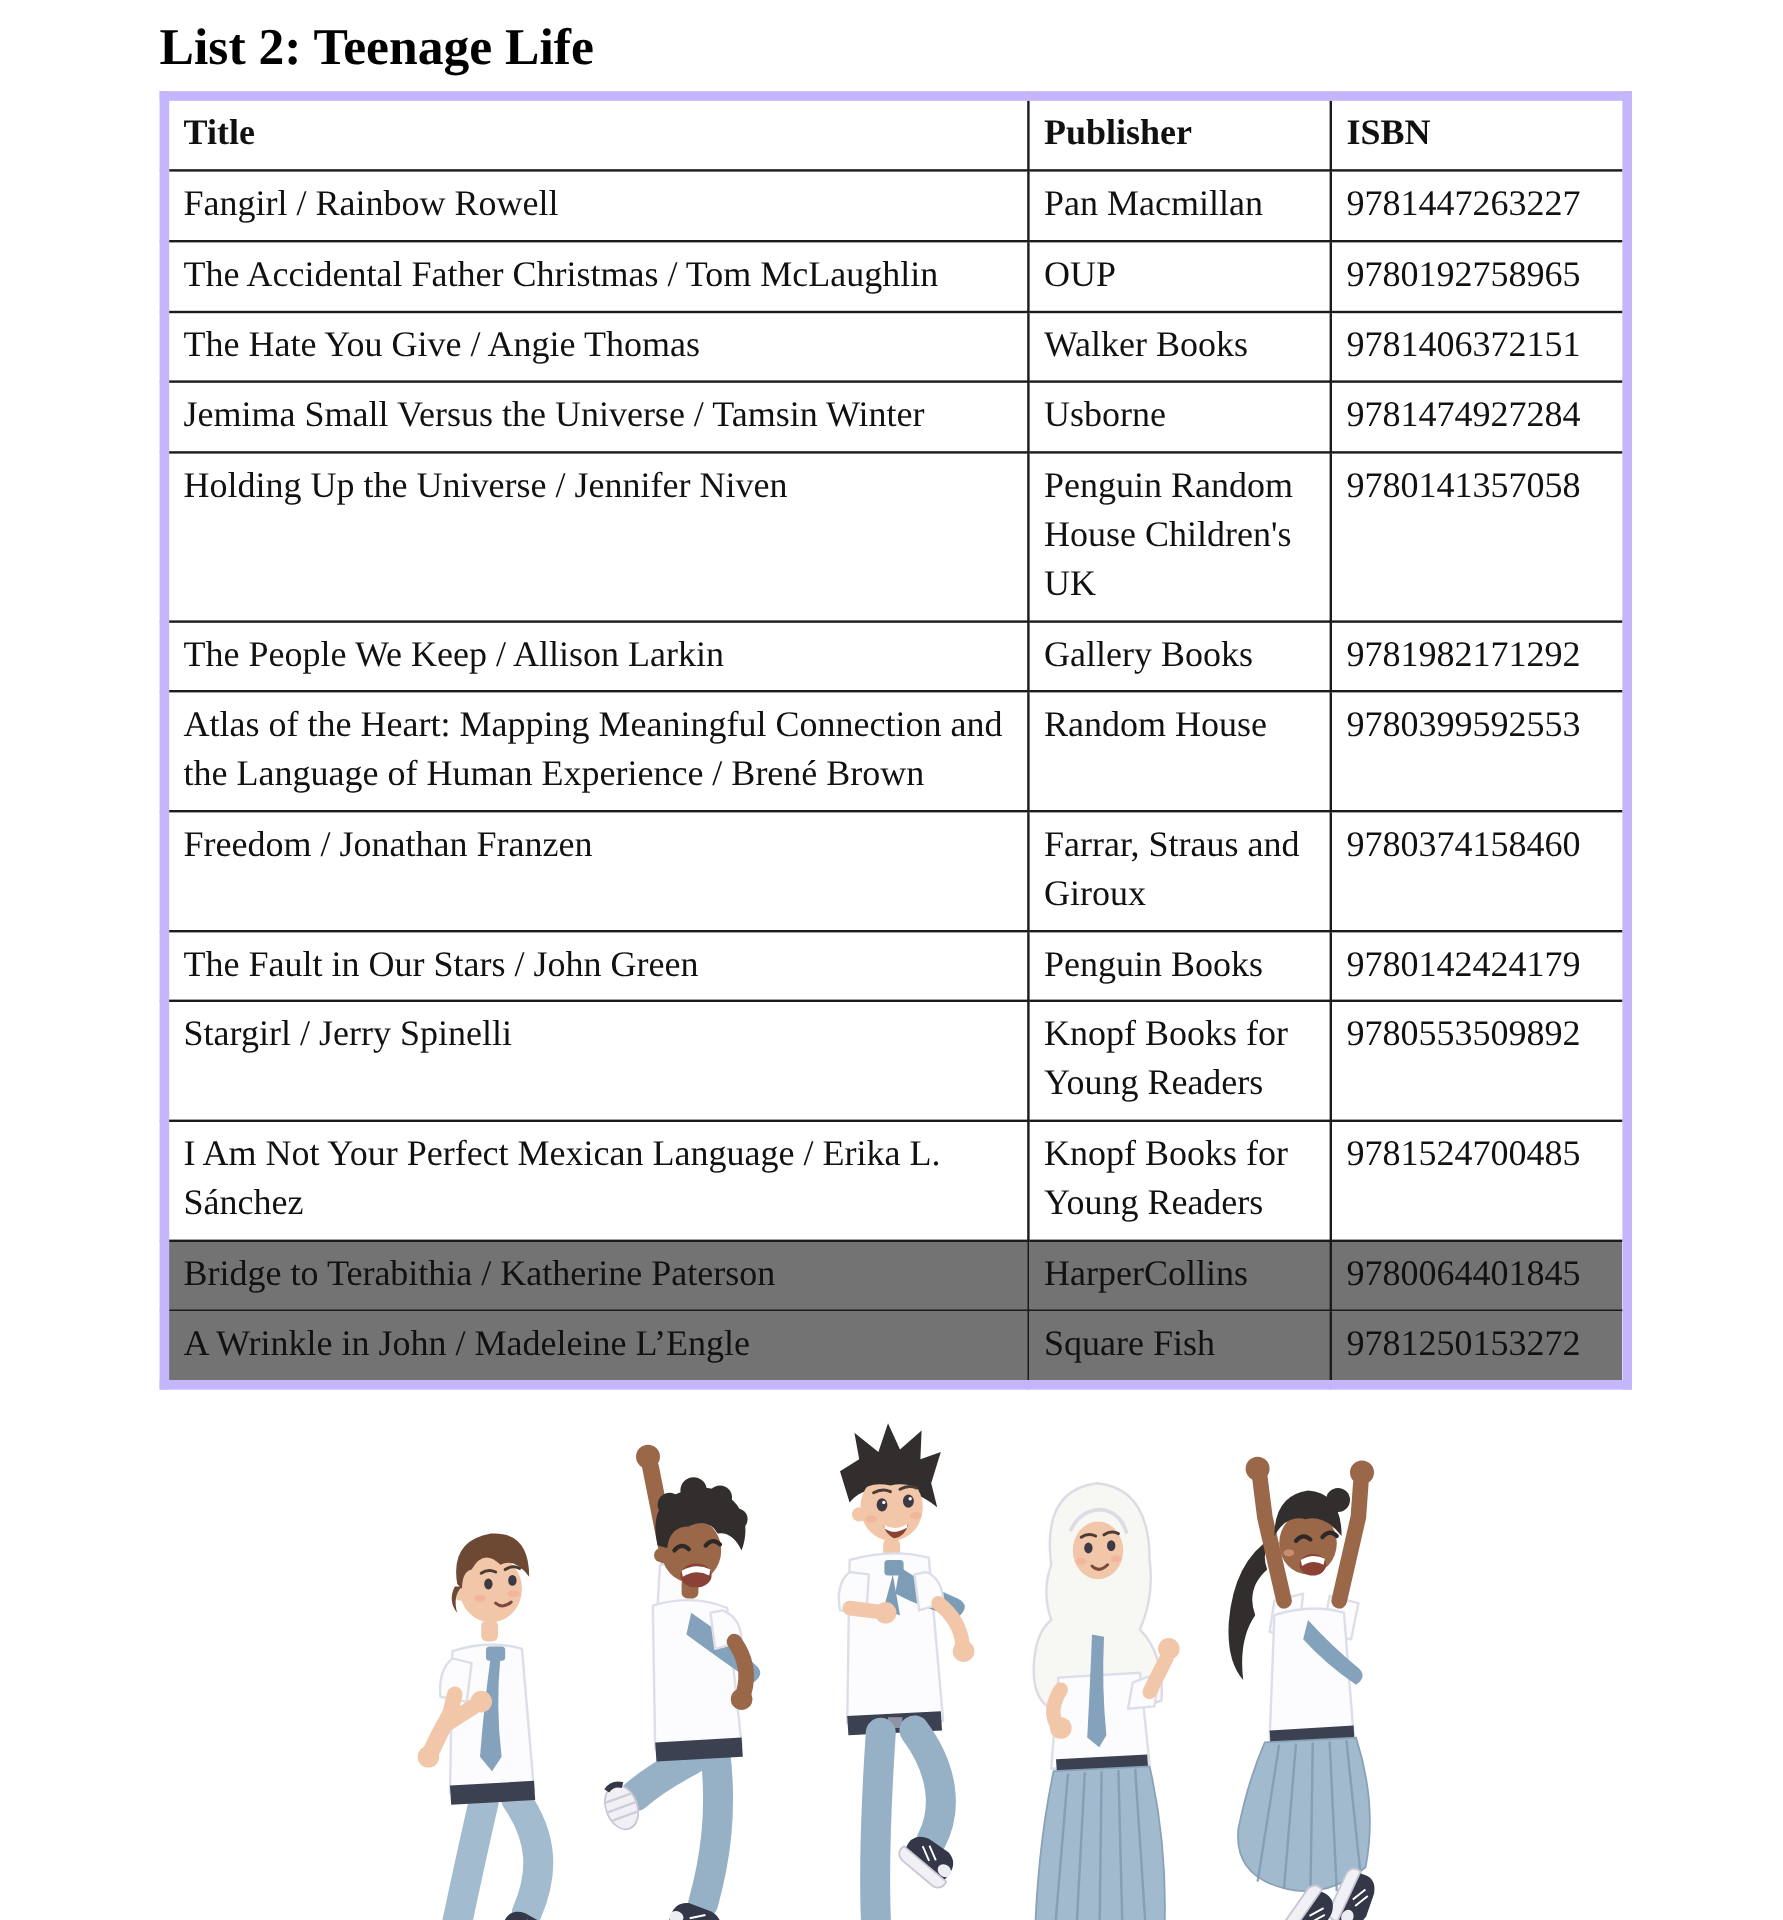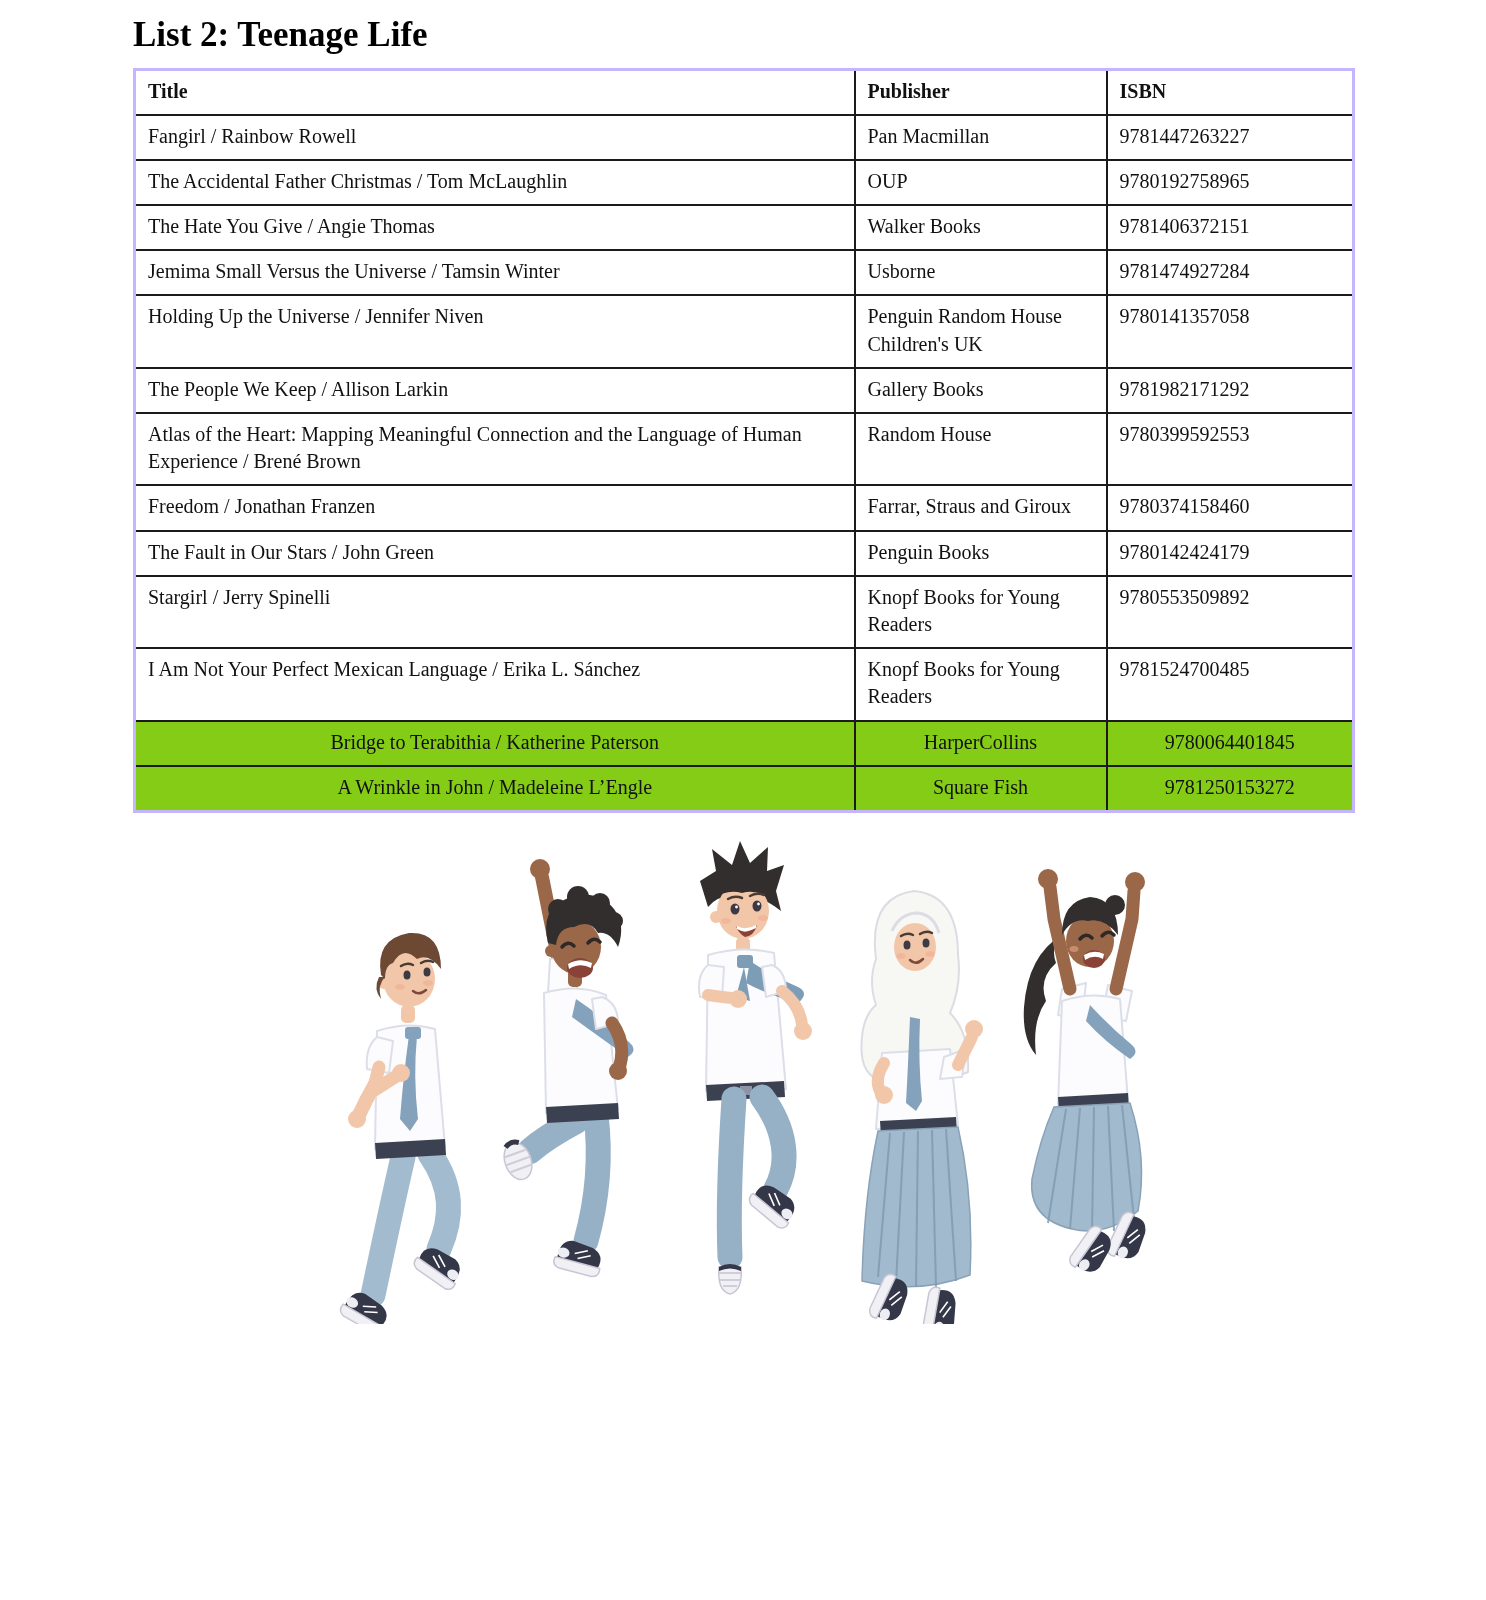--- a/index.html
+++ b/index.html
@@ -10,47 +10,47 @@
     font-family: "Liberation Serif", serif;
     color: #111111;
   }
   .page {
     width: 1486px;
     min-height: 1600px;
     padding: 16px 0 0 133px;
     position: relative;
   }
   h1.doc-title {
-    font-size: 35px;
+    font-size: 43px;
     font-weight: bold;
     margin: 0 0 13px 0;
     line-height: 1.1;
     color: #000;
   }
   table.book-table {
     border-collapse: collapse;
     table-layout: fixed;
     width: 1219px;
-    border: 3px solid #c4b5fd;
-    font-size: 20px;
+    border: 8px solid #c4b5fd;
+    font-size: 30px;
     line-height: 1.36;
   }
   table.book-table col.c-title { width: 720px; }
   table.book-table col.c-pub   { width: 252px; }
   table.book-table col.c-isbn  { width: 247px; }
   .book-table th, .book-table td {
     border: 2px solid #1b1b1b;
     padding: 7px 12px 9px 12px;
     text-align: left;
     vertical-align: top;
     font-weight: normal;
     overflow: hidden;
   }
   .book-table th { font-weight: bold; }
-  .book-table tr.highlight td { background: #84cc16; text-align: center; }
+  .book-table tr.highlight td { background: #737373; }
   .illustration-wrap {
     width: 860px;
     height: 485px;
     margin: 26px 0 0 167px;
   }
   
   .shirt  { fill:#fcfcfe; stroke:#dcdfe9; stroke-width:2; stroke-linejoin:round; }
   .hijab  { fill:#f7f7f4; stroke:#dddce4; stroke-width:2; stroke-linejoin:round; }
   .skirt  { fill:#a2bacd; stroke:#8aa2b8; stroke-width:1.5; }
   .tiefill{ fill:#84a2bb; }

